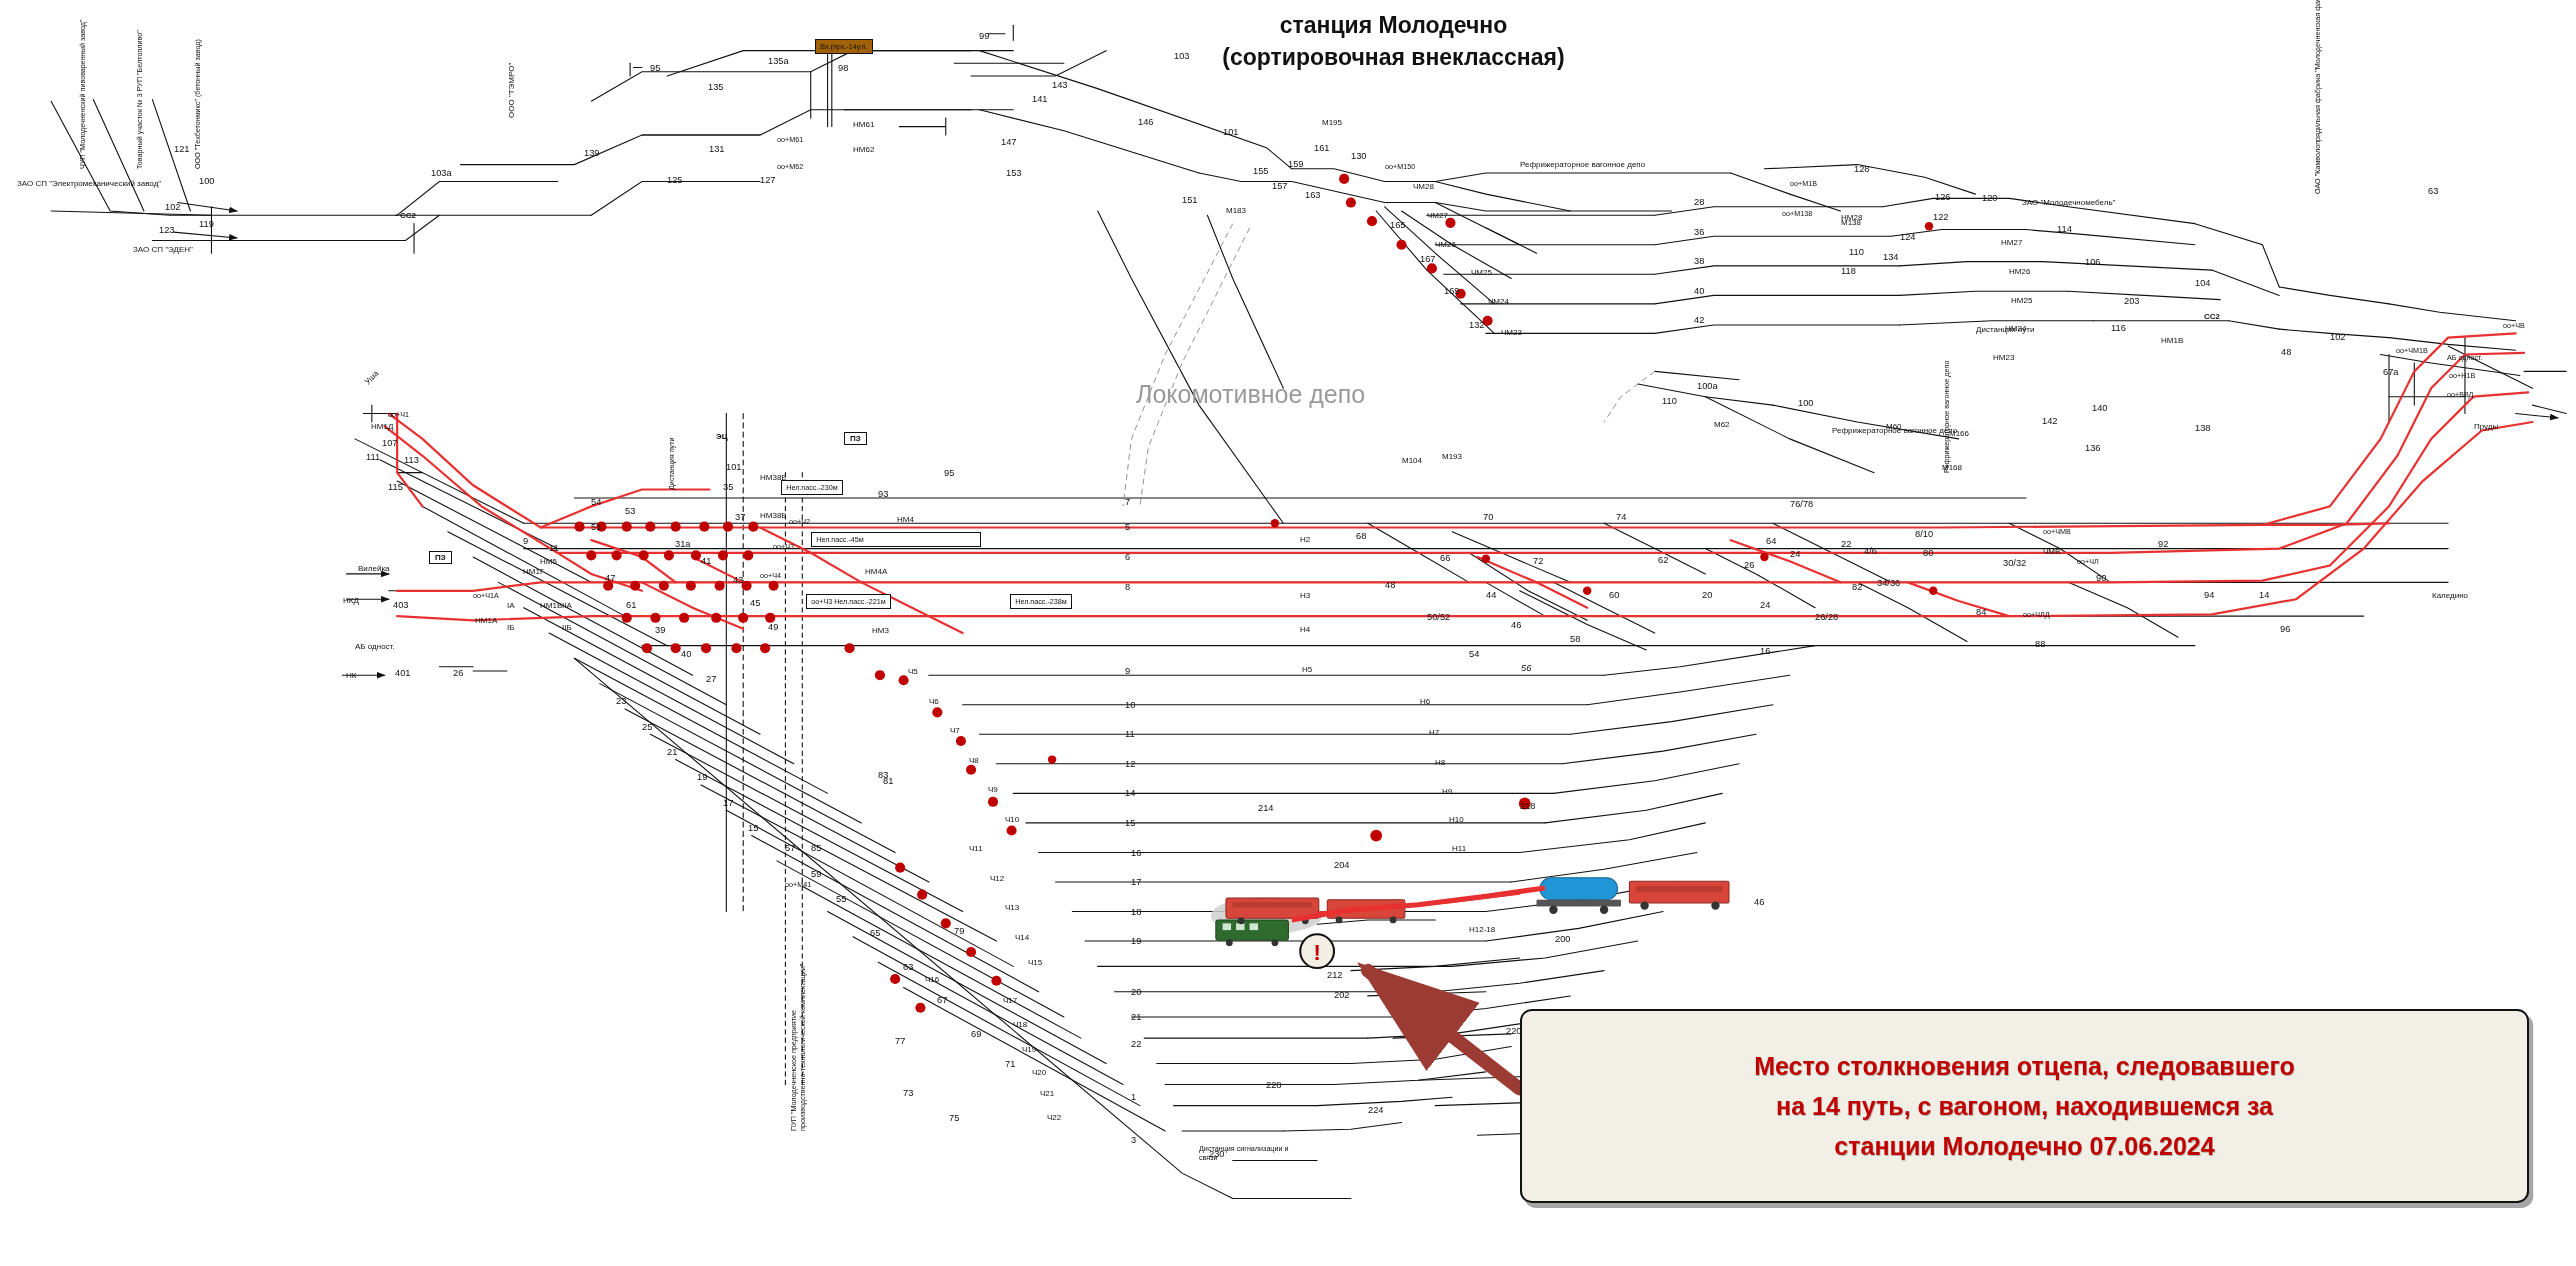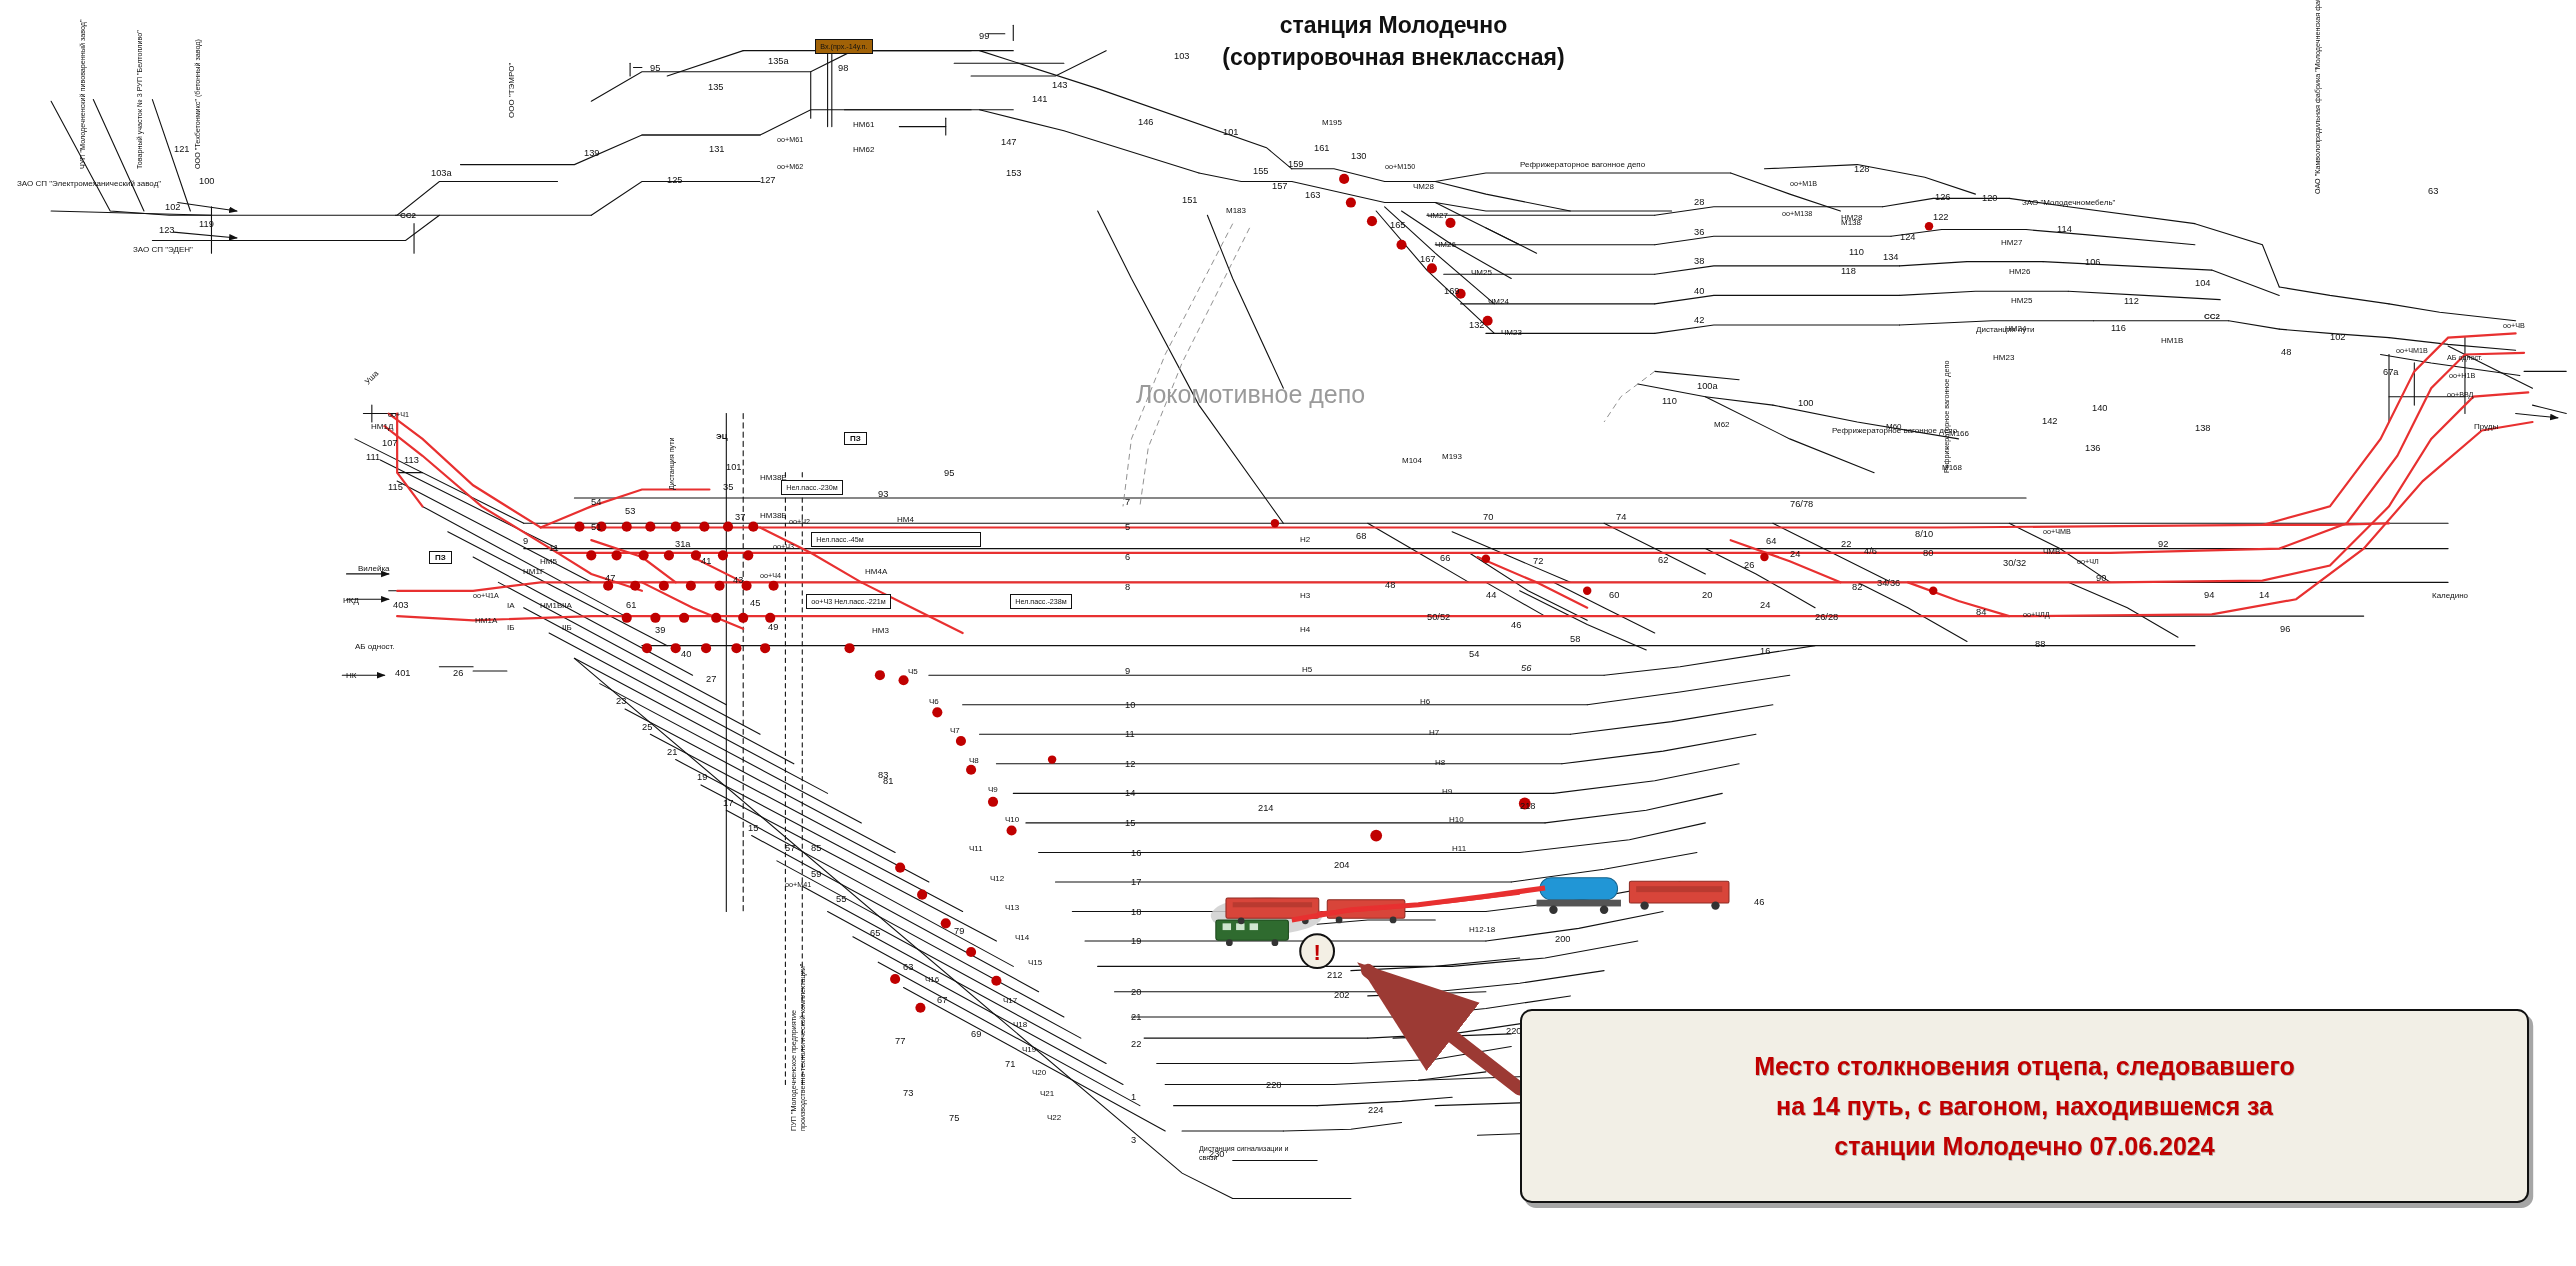--- a/index.html
+++ b/index.html
@@ -614,21 +614,21 @@
   <div class="lbl" style="left:1390px; top:221px;">165</div>
   <div class="lbl" style="left:1420px; top:255px;">167</div>
   <div class="lbl" style="left:1444px; top:287px;">169</div>
   <div class="lbl" style="left:1469px; top:321px;">132</div>
   <div class="lbl" style="left:1351px; top:152px;">130</div>
   <div class="lbl" style="left:1854px; top:165px;">128</div>
   <div class="lbl" style="left:1935px; top:193px;">126</div>
   <div class="lbl" style="left:1933px; top:213px;">122</div>
   <div class="lbl" style="left:1900px; top:233px;">124</div>
   <div class="lbl" style="left:1849px; top:248px;">110</div>
-  <div class="lbl" style="left:2124px; top:297px;">112</div>
+  <div class="lbl" style="left:2124px; top:297px;">203</div>
   <div class="lbl" style="left:2111px; top:324px;">116</div>
   <div class="lbl" style="left:2057px; top:225px;">114</div>
   <div class="lbl" style="left:1841px; top:267px;">118</div>
   <div class="lbl" style="left:1982px; top:194px;">120</div>
   <div class="lbl" style="left:2085px; top:258px;">106</div>
   <div class="lbl" style="left:2195px; top:279px;">104</div>
   <div class="lbl" style="left:2330px; top:333px;">102</div>
   <div class="lbl" style="left:2281px; top:348px;">48</div>
   <div class="lbl" style="left:2383px; top:368px;">67а</div>
   <div class="lbl" style="left:2428px; top:187px;">63</div>

